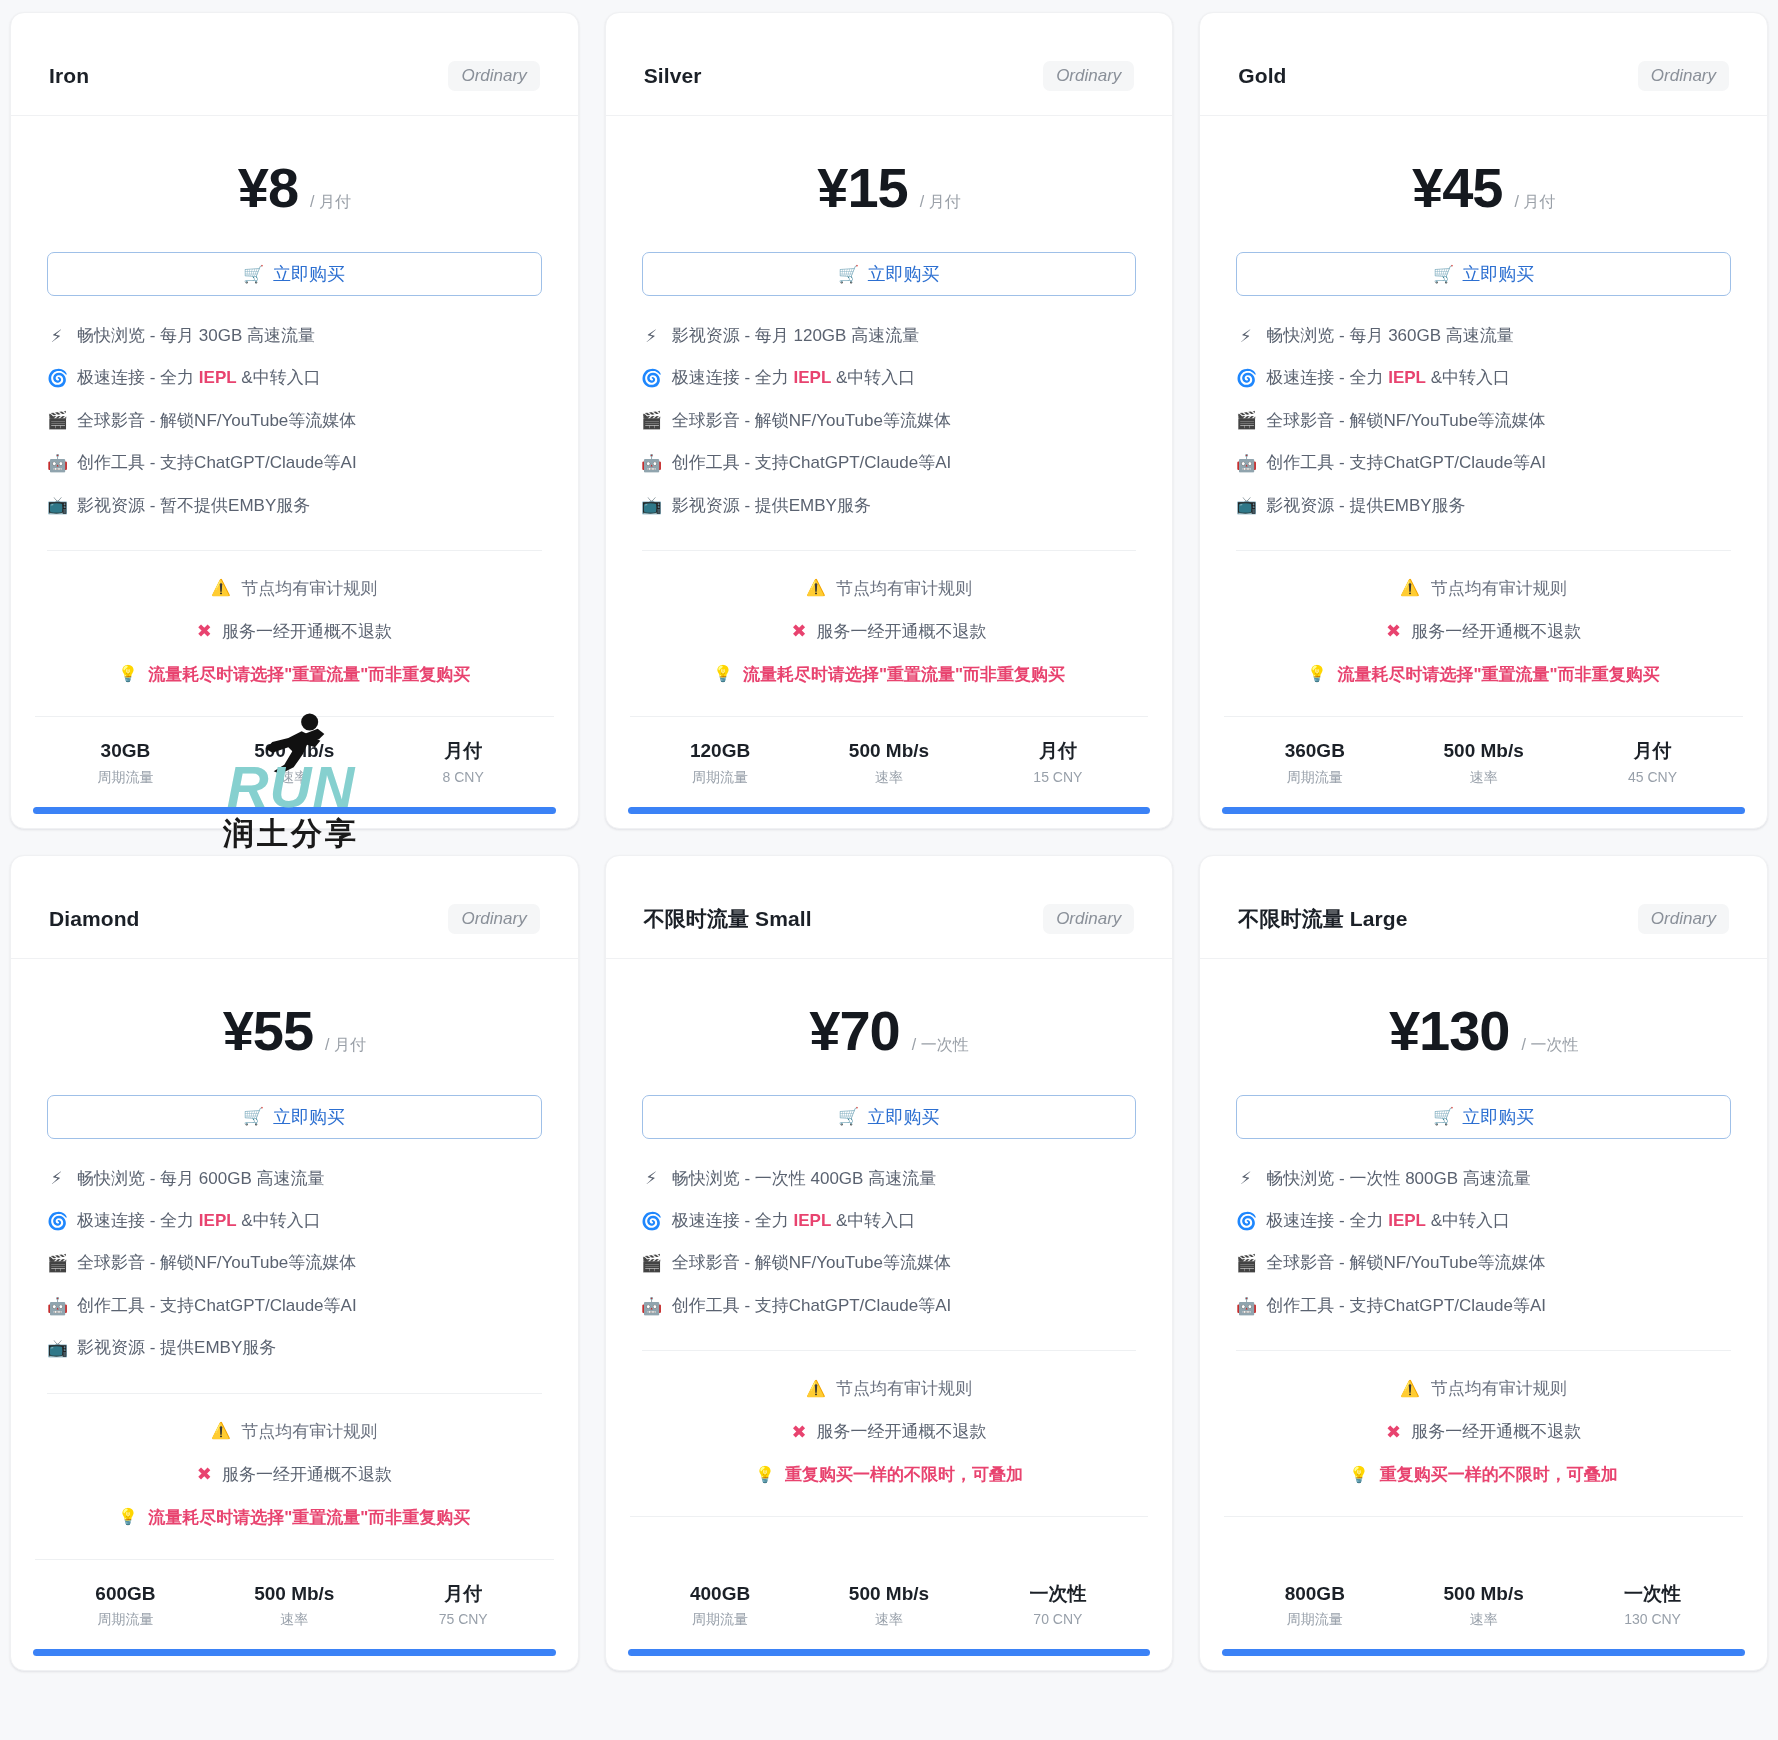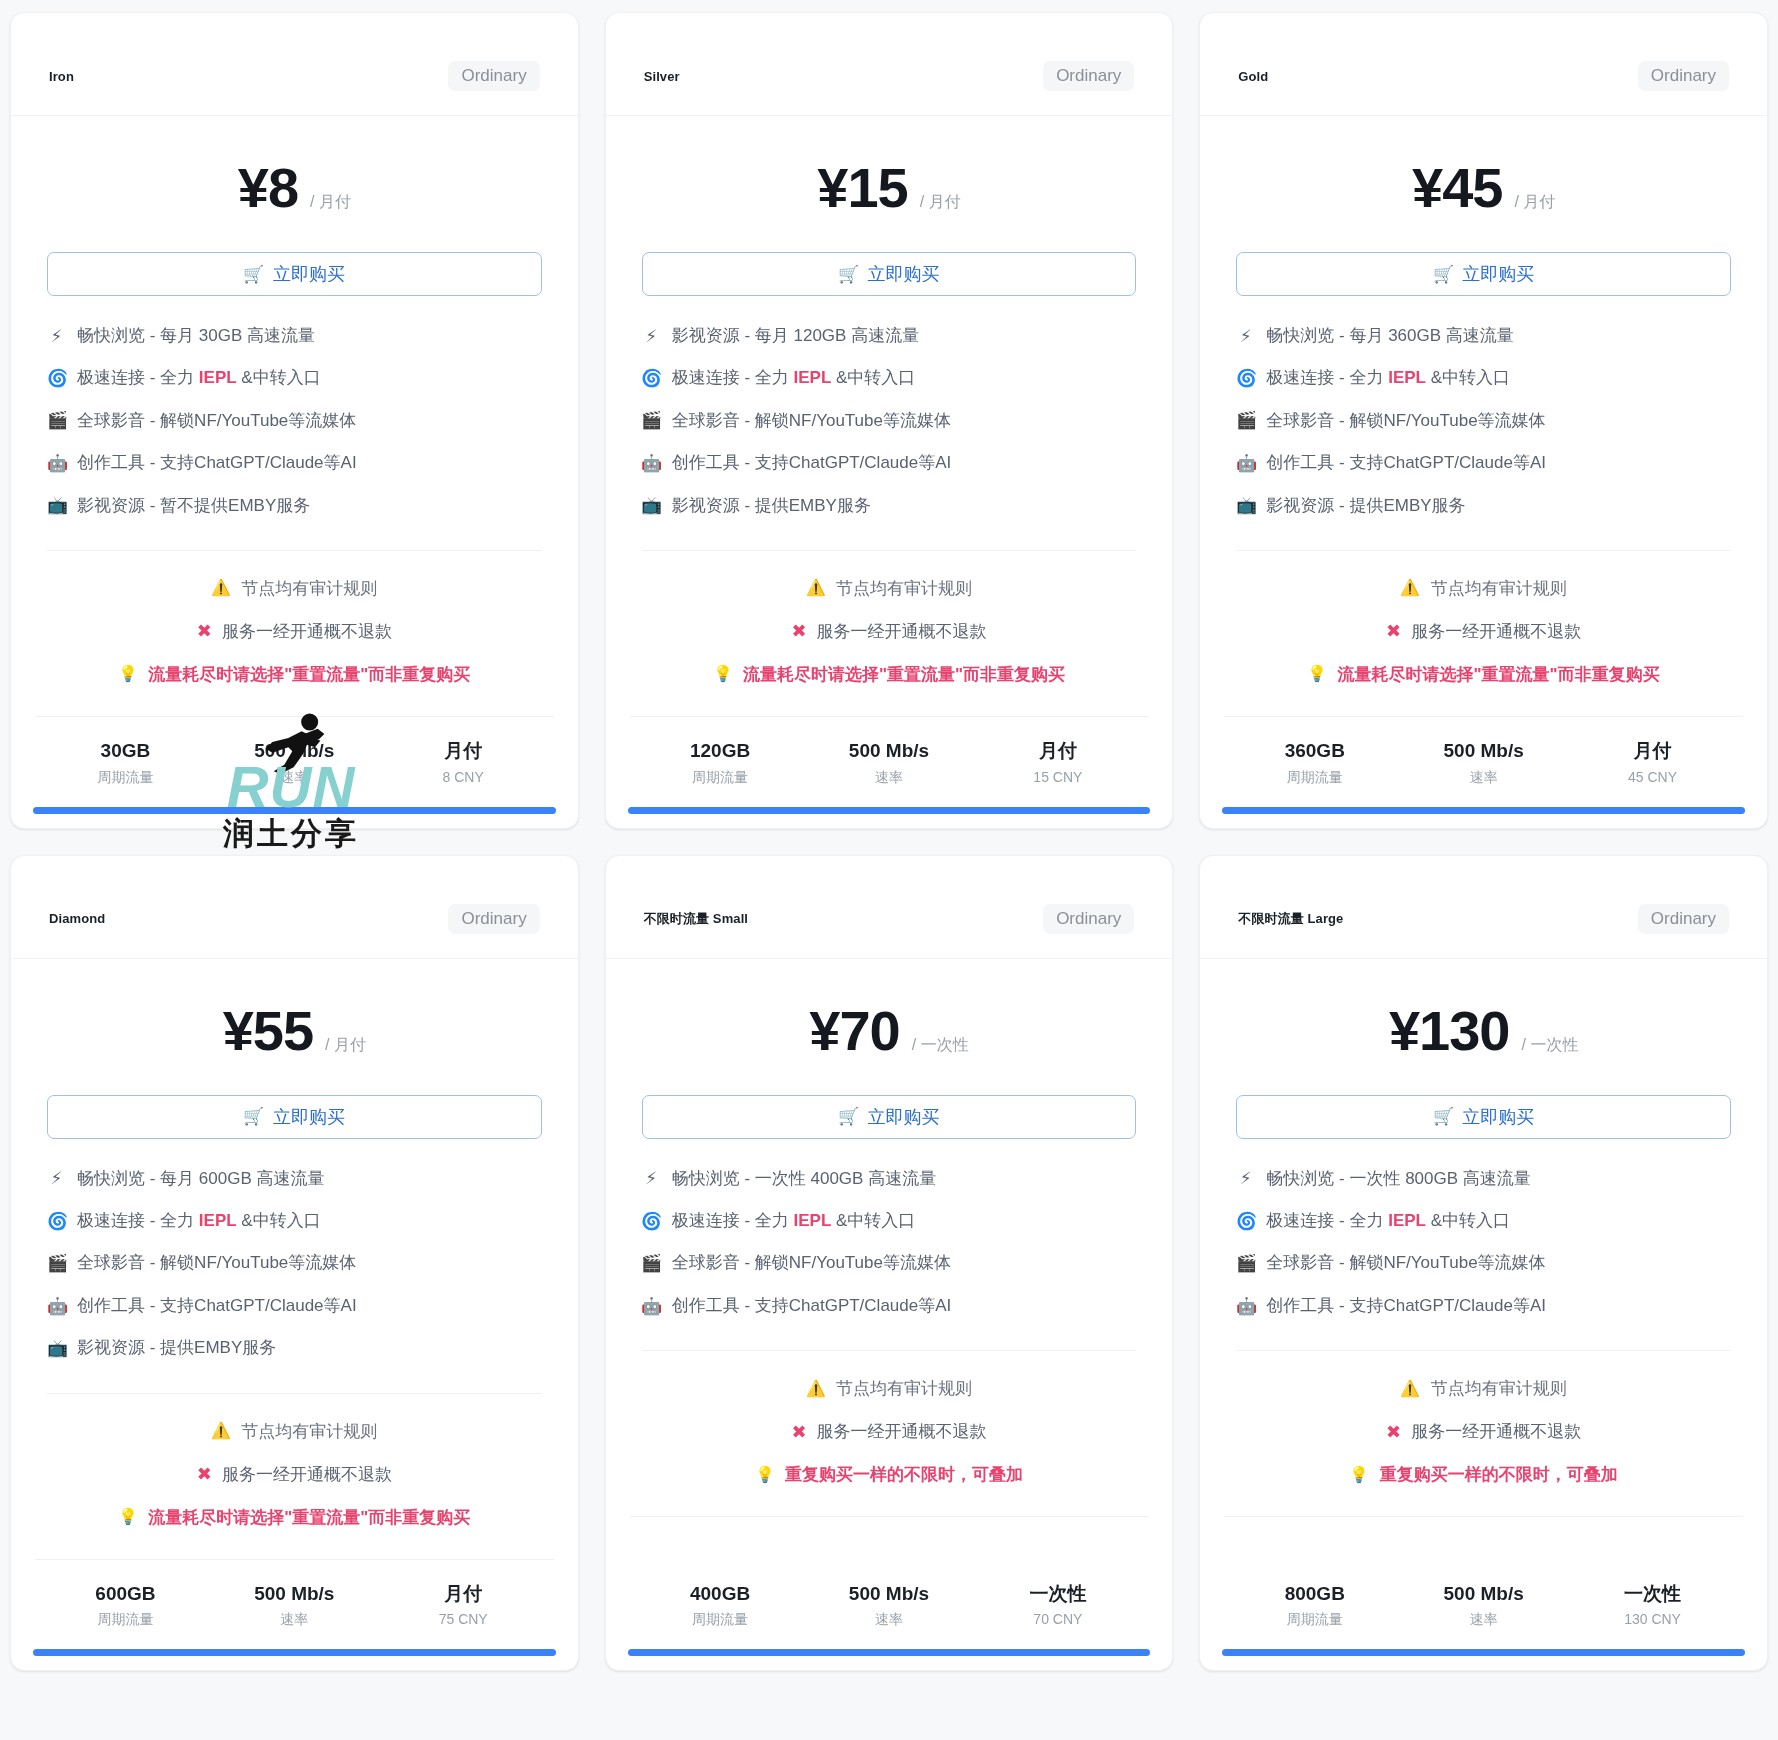--- a/index.html
+++ b/index.html
@@ -32,31 +32,32 @@
   }
   
   .card-head {
     display: flex;
     align-items: center;
     justify-content: space-between;
     padding: 48px 38px 24px 38px;
     border-bottom: 1px solid #f0f1f3;
   }
   .plan-name {
-    font-size: 13px;
+    font-size: 21px;
     font-weight: bold;
     color: #1b2027;
     letter-spacing: .1px;
   }
   .plan-badge {
     font-size: 17px;
     color: #8a9099;
     background: #f5f6f7;
     border-radius: 7px;
     padding: 5px 13px;
+    font-style: italic;
   }
   
   .price-row {
     display: flex;
     align-items: baseline;
     justify-content: center;
     padding: 44px 0 36px 0;
   }
   .price-amount {
     font-size: 56px;

